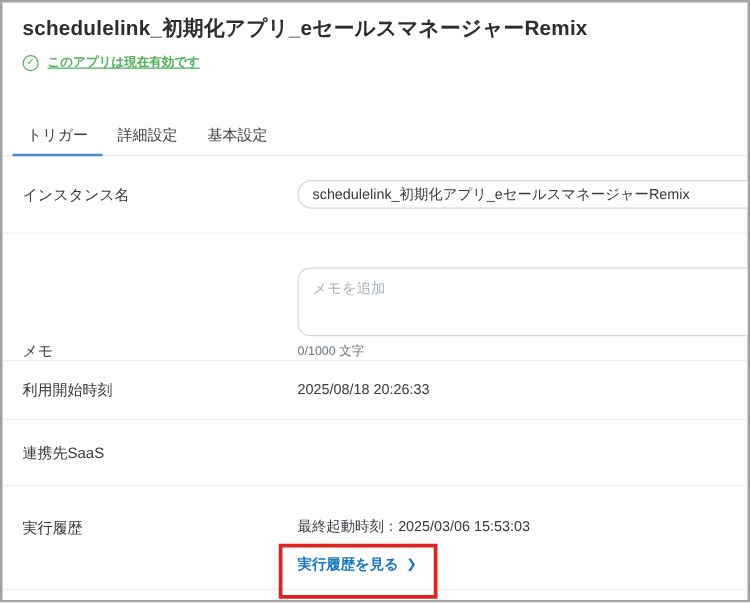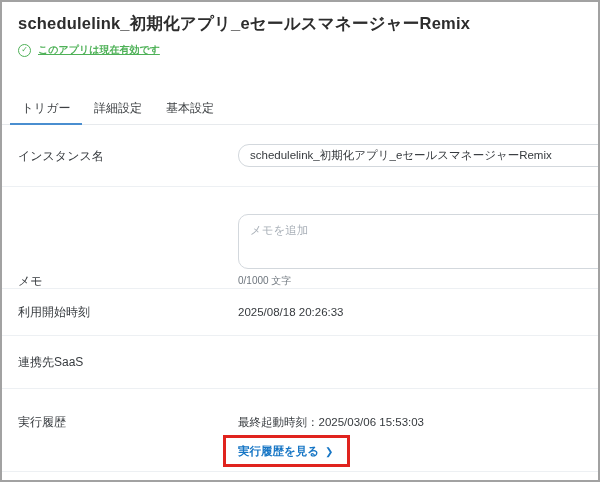--- a/index.html
+++ b/index.html
@@ -84,21 +84,21 @@
 
   .row-start{ height:47px; }
   .row-saas{ height:53px; }
 
   .row-history{ height:83px; align-items:flex-start; padding-top:26px; }
   .last-run{ font-size:11.5px; color:#363a3e; line-height:14px; }
   .link-highlight{
     display:inline-flex; align-items:flex-end;
     margin:6px 0 0 -15px;
     border:3px solid #e0231e;
-    padding:6px 14px 5px 12px;
+    padding:6px 14px 17px 12px;
     background:transparent;
   }
   .history-link{
     display:inline-flex; align-items:center; gap:6px;
     font-size:11.5px; font-weight:bold; color:#1776c5;
     text-decoration:none; cursor:pointer; white-space:nowrap;
   }
   .chevron-right{ font-size:10px; font-weight:bold; color:#1776c5; }
   .chevron-right::before{ content:"❯"; }
 </style>

